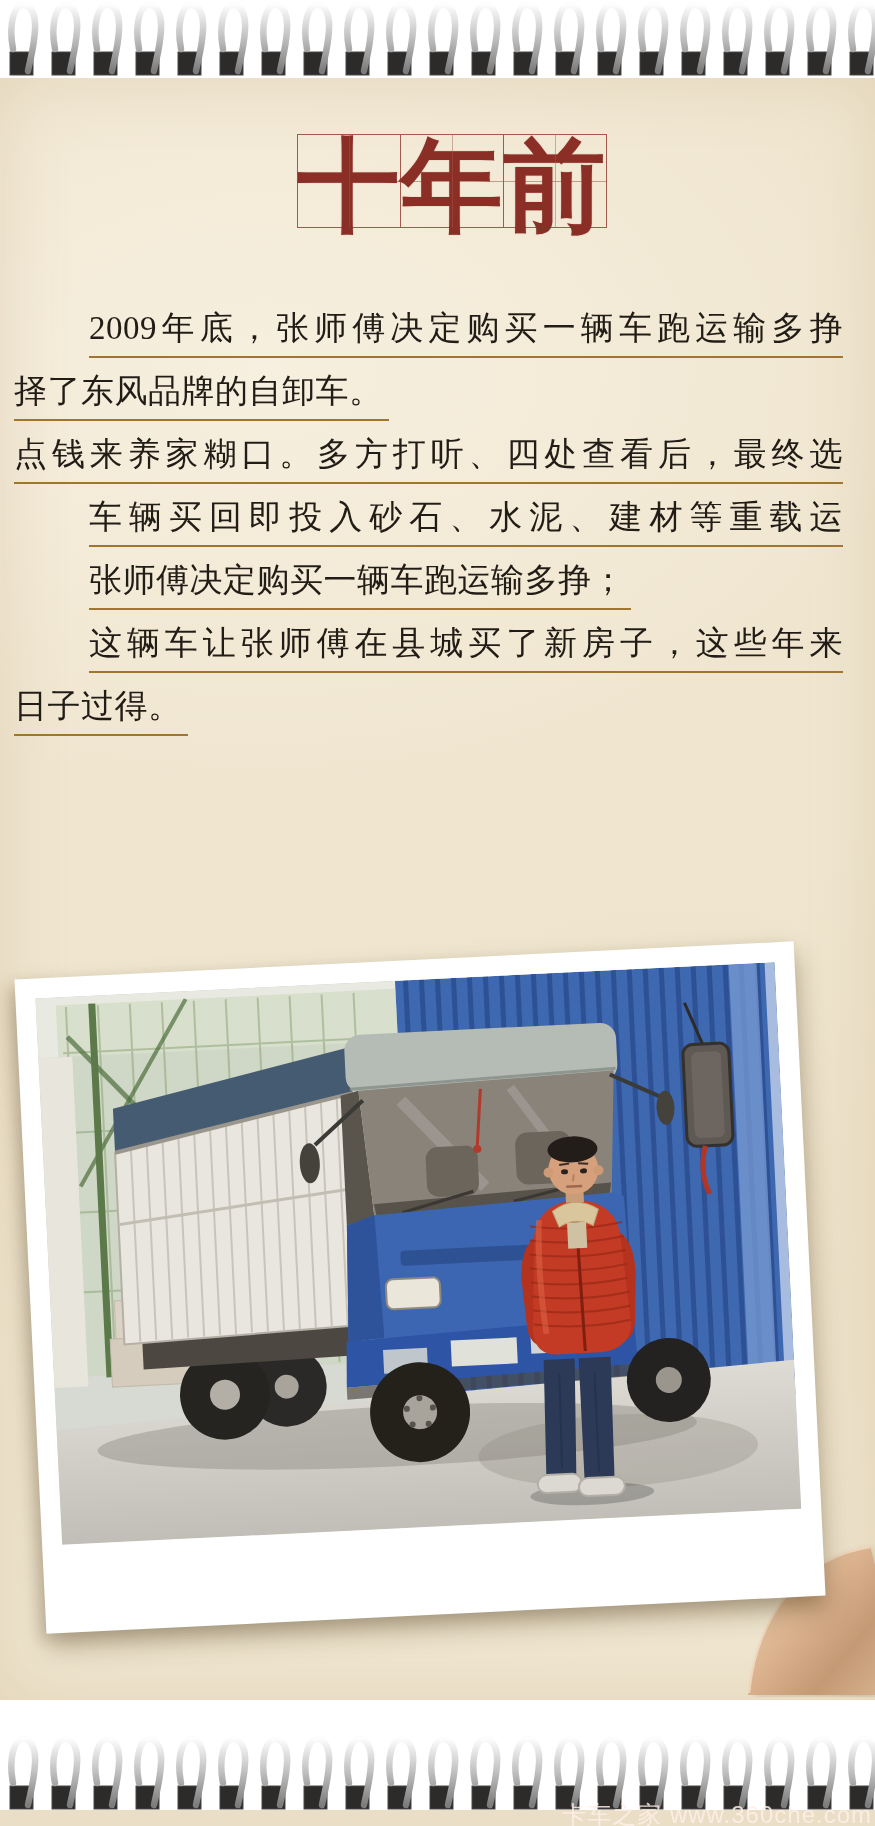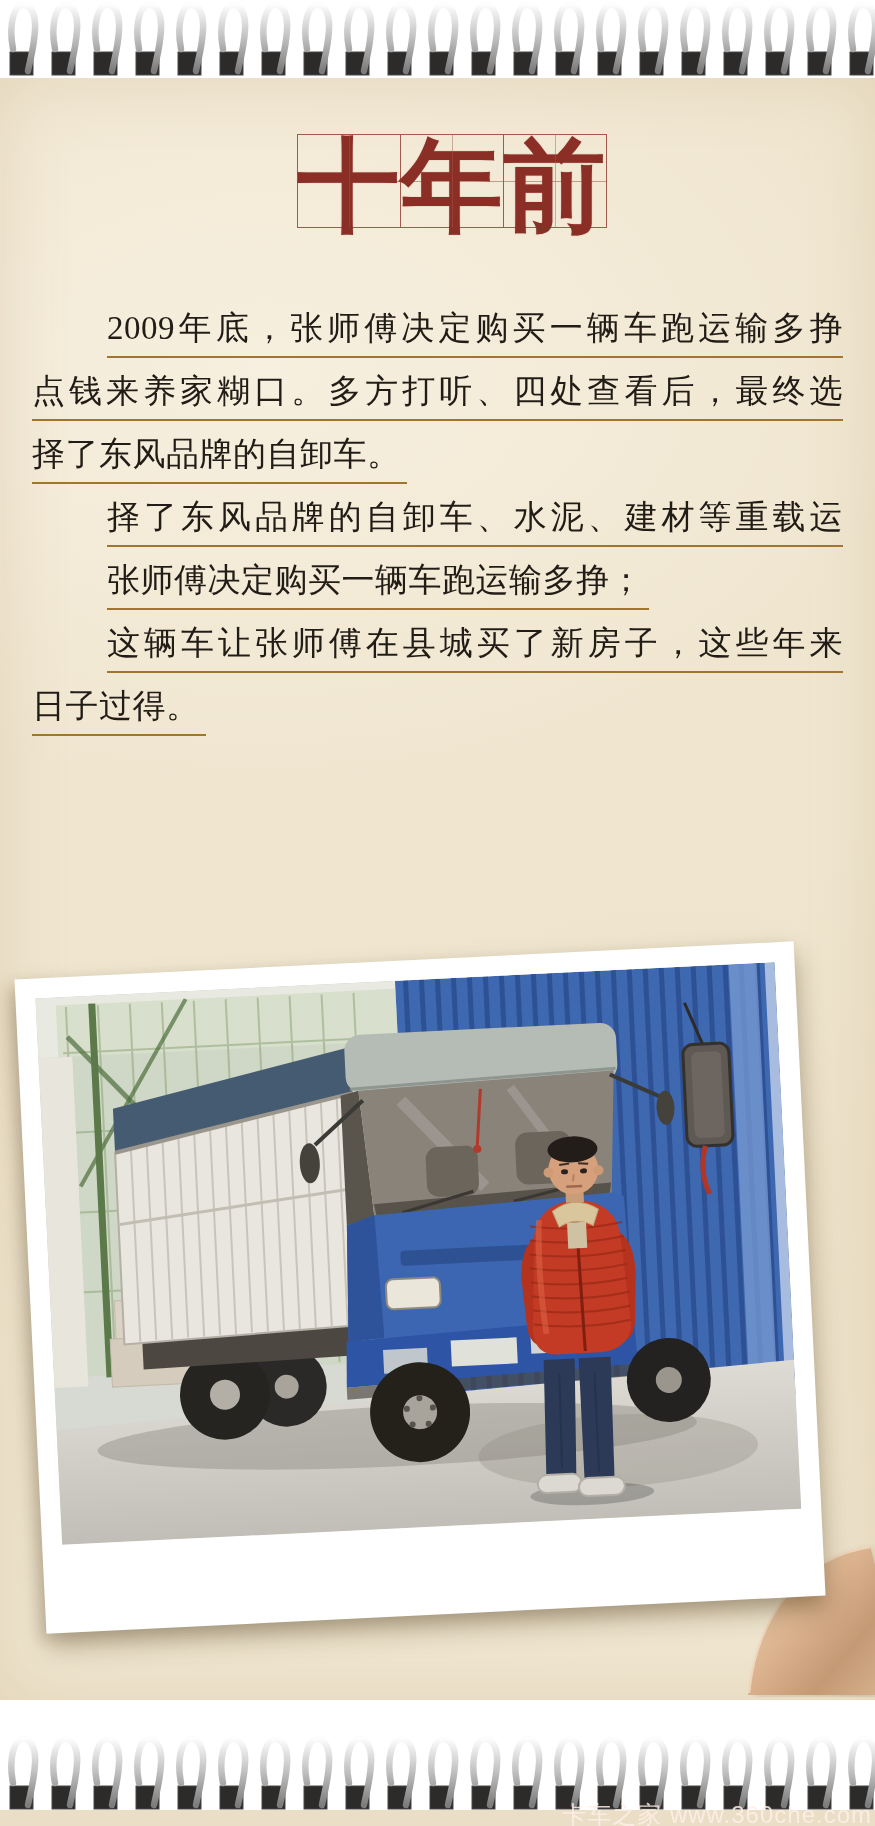--- a/index.html
+++ b/index.html
@@ -26,21 +26,21 @@
   .title-grid{position:relative;width:282px;height:94px;margin:56px auto 0 auto;display:flex;}
   .char-box{flex:1;border:1px solid #a3594b;margin-left:-1px;position:relative;
             display:flex;align-items:center;justify-content:center;}
   .char-box:first-child{margin-left:0;}
   .char-box::before{content:"";position:absolute;left:0;right:0;top:50%;border-top:1px solid rgba(163,89,75,.55);}
   .char-box::after{content:"";position:absolute;top:0;bottom:0;left:50%;border-left:1px solid rgba(163,89,75,.45);}
   .title-char{font-size:102px;line-height:1;font-weight:bold;color:#8b2f26;
               position:relative;top:6px;text-shadow:0 0 1px rgba(139,47,38,.6);}
 
   
-  .text-block{margin:67px 32px 0 32px;}
+  .text-block{margin:67px 32px 0 14px;}
   .line{height:63px;box-sizing:border-box;padding-top:13px;border-bottom:2px solid #a0762e;
         font-size:33px;line-height:1.25;color:#221c16;letter-spacing:0.5px;}
   .line.full{text-align:justify;text-align-last:justify;}
   .line.fit{width:fit-content;min-width:140px;padding-right:6px;}
   .line.indent{margin-left:75px;}
 
   
   .photo{position:absolute;top:960px;left:30px;width:780px;height:655px;background:#ffffff;
          padding:20px 20px 88px 20px;box-sizing:border-box;
          transform:rotate(-2.8deg);transform-origin:50% 50%;
@@ -71,23 +71,23 @@
       <div class="char-box">
         <span class="title-char">年</span>
       </div>
       <div class="char-box">
         <span class="title-char">前</span>
       </div>
     </div>
 
     <div class="text-block">
       <div class="line full indent">2009年底，张师傅决定购买一辆车跑运输多挣</div>
+      <div class="line fit">择了东风品牌的自卸车。</div>
       <div class="line full">点钱来养家糊口。多方打听、四处查看后，最终选</div>
-      <div class="line fit">择了东风品牌的自卸车。</div>
-      <div class="line full indent">择了东风品牌的自卸车、水泥、建材等重载运</div>
+      <div class="line full indent">车辆买回即投入砂石、水泥、建材等重载运</div>
       <div class="line fit indent">张师傅决定购买一辆车跑运输多挣；</div>
       <div class="line full indent">这辆车让张师傅在县城买了新房子，这些年来</div>
       <div class="line fit">日子过得。</div>
     </div>
   </div>
 
   <div class="photo">
     <div class="photo-img">
       <svg viewBox="0 0 740 547" preserveAspectRatio="none">
         <defs>

